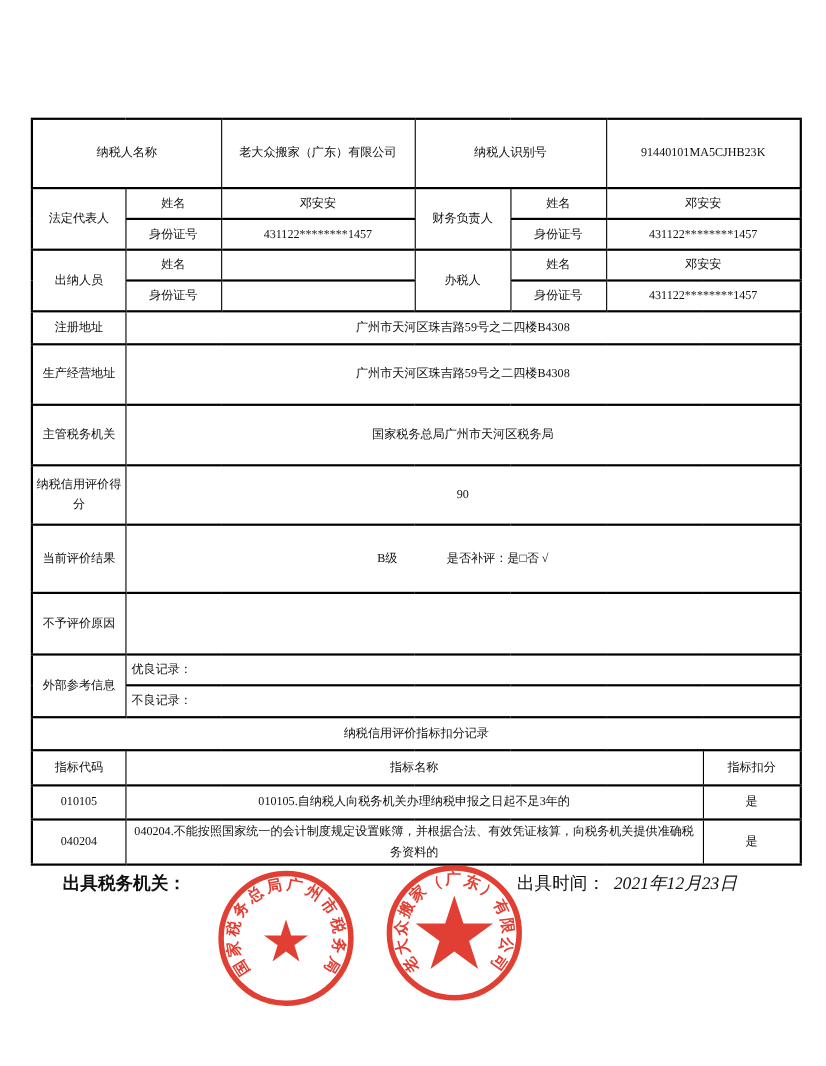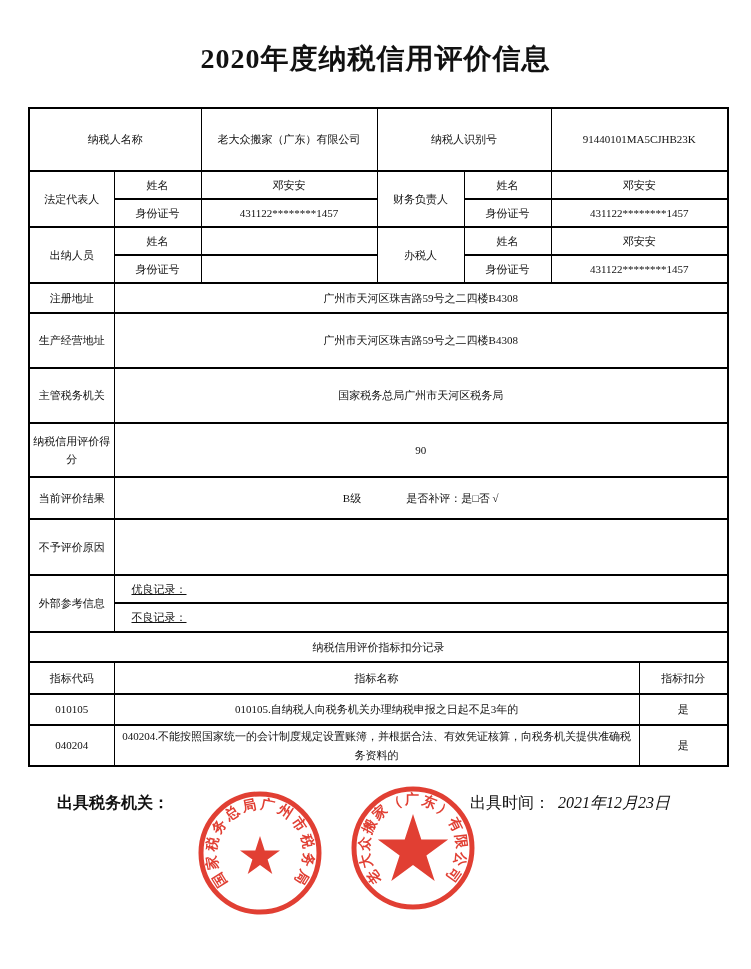--- a/index.html
+++ b/index.html
@@ -38,21 +38,21 @@
     border-left: 1px solid #000;
     border-right: 1px solid #000;
     border-top: 2px solid #000;
     border-bottom: 2px solid #000;
     text-align: center;
     vertical-align: middle;
     padding: 1px 3px;
     line-height: 1.65;
     word-break: break-all;
   }
-  td.left { text-align: left; padding-left: 17px; text-decoration: underline; }
+  td.left { text-align: left; padding-left: 5px; }
   .gap-left { margin-left: 45px; text-align: center; }
   .footer-row {
     position: absolute;
     top: 793px;
     left: 0;
     width: 100%;
     font-size: 16px;
   }
   .footer-authority { position: absolute; left: 57px; top: 0; font-weight: bold; }
   .footer-time-label { position: absolute; left: 470px; top: 0; }
@@ -72,21 +72,20 @@
     font-weight: bold;
   }
   .stamp-left text  { letter-spacing: 3px; }
   .stamp-right text { letter-spacing: 2px; }
 </style>
 </head>
 <body>
 
 <div class="page">
 
-  <h1 class="doc-title">2020年度纳税信用评价信息</h1>
 
   <table class="main">
     <colgroup>
       <col style="width:85px">
         <col style="width:87px">
         <col style="width:176px">
       <col style="width:87px">
         <col style="width:87px">
         <col style="width:88px">
         <col style="width:89px">
@@ -135,21 +134,21 @@
         <td colspan="6">广州市天河区珠吉路59号之二四楼B4308</td>
       </tr>
       <tr style="height:55px">
         <td>主管税务机关</td>
         <td colspan="6">国家税务总局广州市天河区税务局</td>
       </tr>
       <tr style="height:54px">
         <td>纳税信用评价得分</td>
         <td colspan="6">90</td>
       </tr>
-      <tr style="height:42px">
+      <tr style="height:62px">
         <td>当前评价结果</td>
         <td colspan="6">
           <span>B级</span><span class="gap-left">是否补评：是□否 √</span>
         </td>
       </tr>
       <tr style="height:56px">
         <td>不予评价原因</td>
         <td colspan="6"></td>
       </tr>
       <tr style="height:28px">

